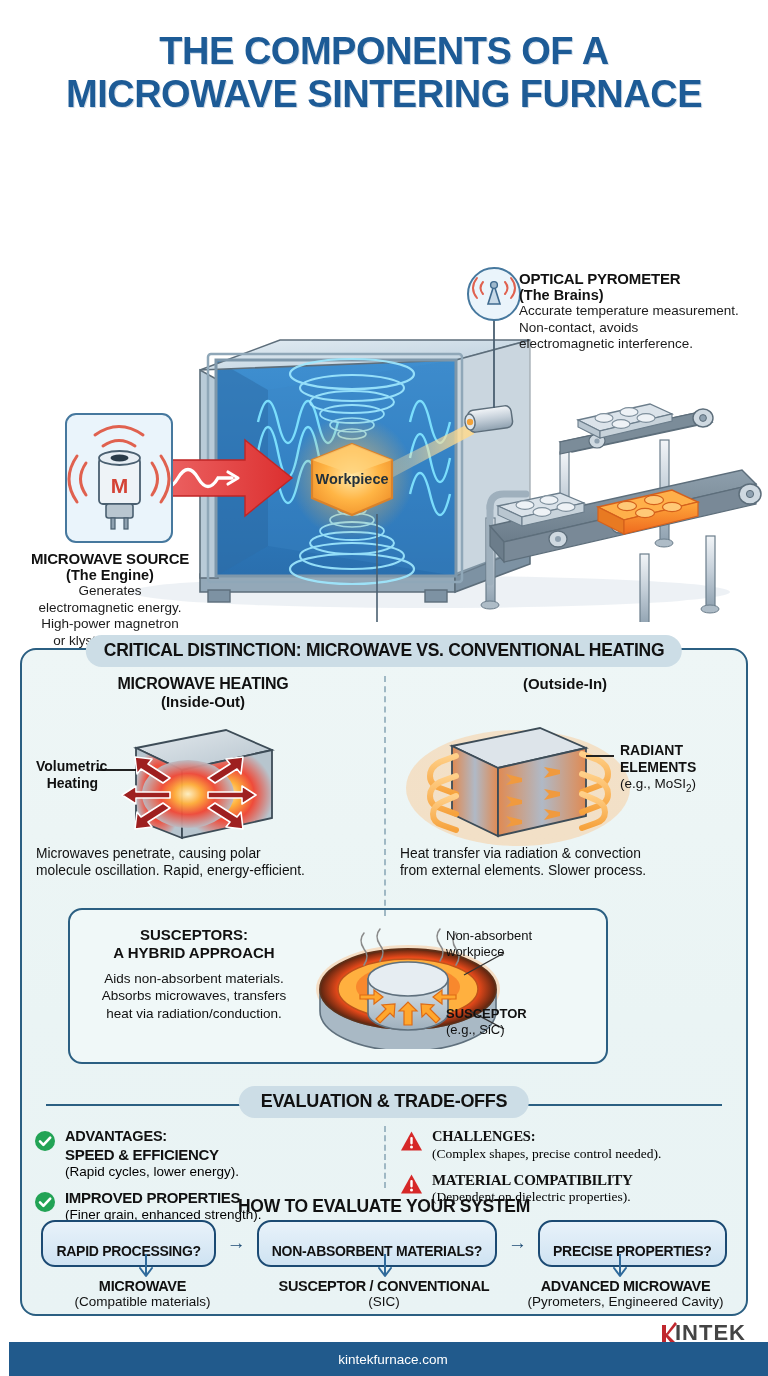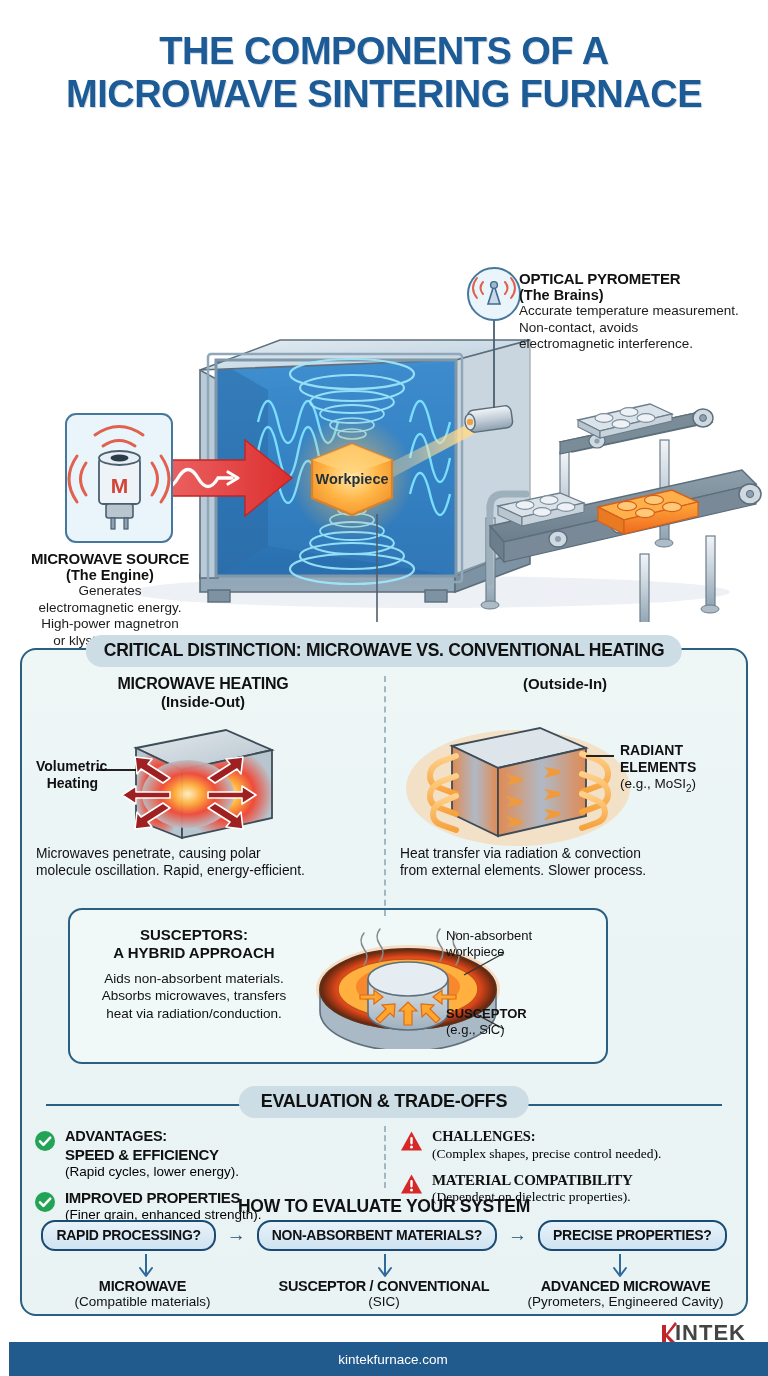--- a/index.html
+++ b/index.html
@@ -118,21 +118,21 @@
   
   .how-title {
     position: absolute; left: 0; right: 0; top: 1196px;
     text-align: center; font-size: 17.5px; font-weight: bold; color: #111; letter-spacing: -.3px;
   }
   .flow { position: absolute; left: 20px; top: 1220px; width: 728px; }
   .flow-pills { display: flex; align-items: center; justify-content: center; gap: 0; }
   .pill {
     background: linear-gradient(180deg,#e8f2fa 0%, #cfe3f2 100%);
     border: 2px solid #1b4a73; border-radius: 14px;
-    padding: 5px 13px 6px;
+    padding: 21px 13px 6px;
     font-size: 14px; font-weight: bold; color: #111; letter-spacing: -.3px;
     white-space: nowrap;
   }
   .farrow { color: #1b4a73; font-size: 19px; padding: 0 11px 3px; line-height: 1; }
   .fo-h { font-size: 14.5px; font-weight: bold; color: #111; letter-spacing: -.3px; }
   .fo-b { font-size: 13.5px; color: #111; }
 
   .down-arrows { position: absolute; left: 0; top: 1252px; width: 768px; height: 34px; }
 
   

